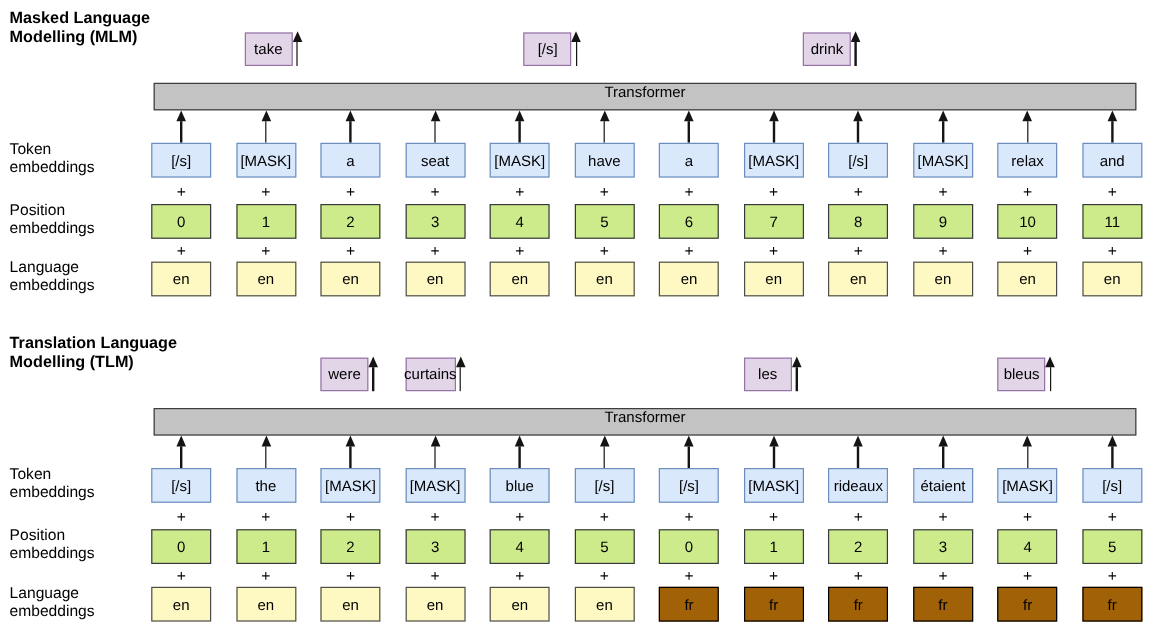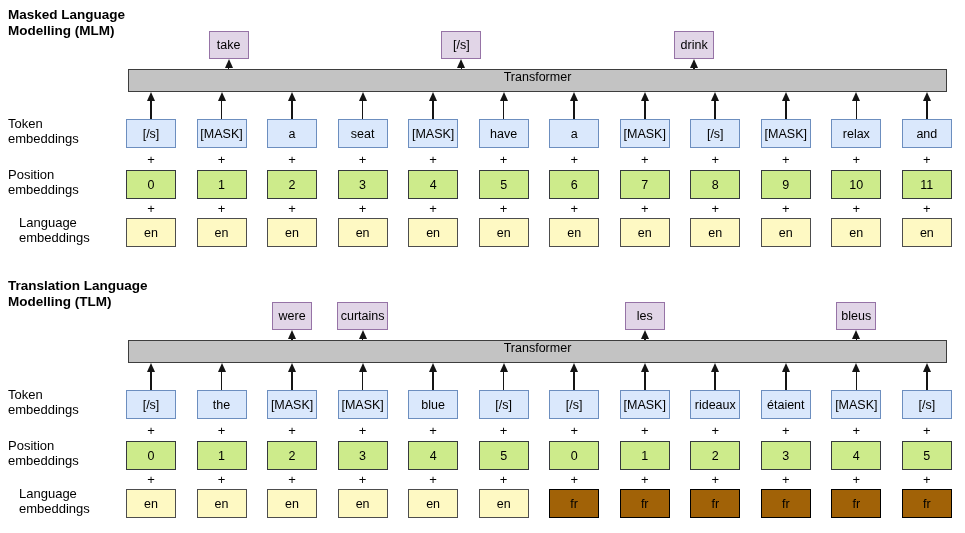--- a/index.html
+++ b/index.html
@@ -8,26 +8,26 @@
   .sec{position:absolute;left:0;width:965px;height:252px;}
   .sec-mlm{top:0;}
   .sec-tlm{top:271px;text-decoration:underline;}
 
   .title{position:absolute;left:8px;top:7px;width:170px;
          font-size:13.5px;font-weight:bold;line-height:1.22;}
 
   .rlabel{position:absolute;left:8px;width:105px;font-size:13px;line-height:1.14;}
   .lbl-token{top:117px;}
   .lbl-pos{top:168px;}
-  .lbl-lang{top:216px;margin-left:11px;}
+  .lbl-lang{top:216px;}
 
   
   .outputs{position:absolute;left:126px;top:12px;width:826px;
            display:flex;justify-content:space-between;}
-  .ocell{width:50px;height:57px;display:flex;flex-direction:column;align-items:center;margin-top:19px;}
+  .ocell{width:50px;height:57px;display:flex;align-items:center;}
   .obox{min-width:40px;height:28px;box-sizing:border-box;padding:0 3px;
         background:#e1d5e7;border:1px solid #9673a6;
         display:flex;align-items:center;justify-content:center;font-size:12.5px;}
   .oarrow{height:29px;}
 
   
   .bar{position:absolute;left:128px;top:69px;width:819px;height:23px;box-sizing:border-box;
        background:#c3c3c3;border:1px solid #3d3d3d;
        display:flex;align-items:flex-start;justify-content:center;font-size:12.5px;}
 

